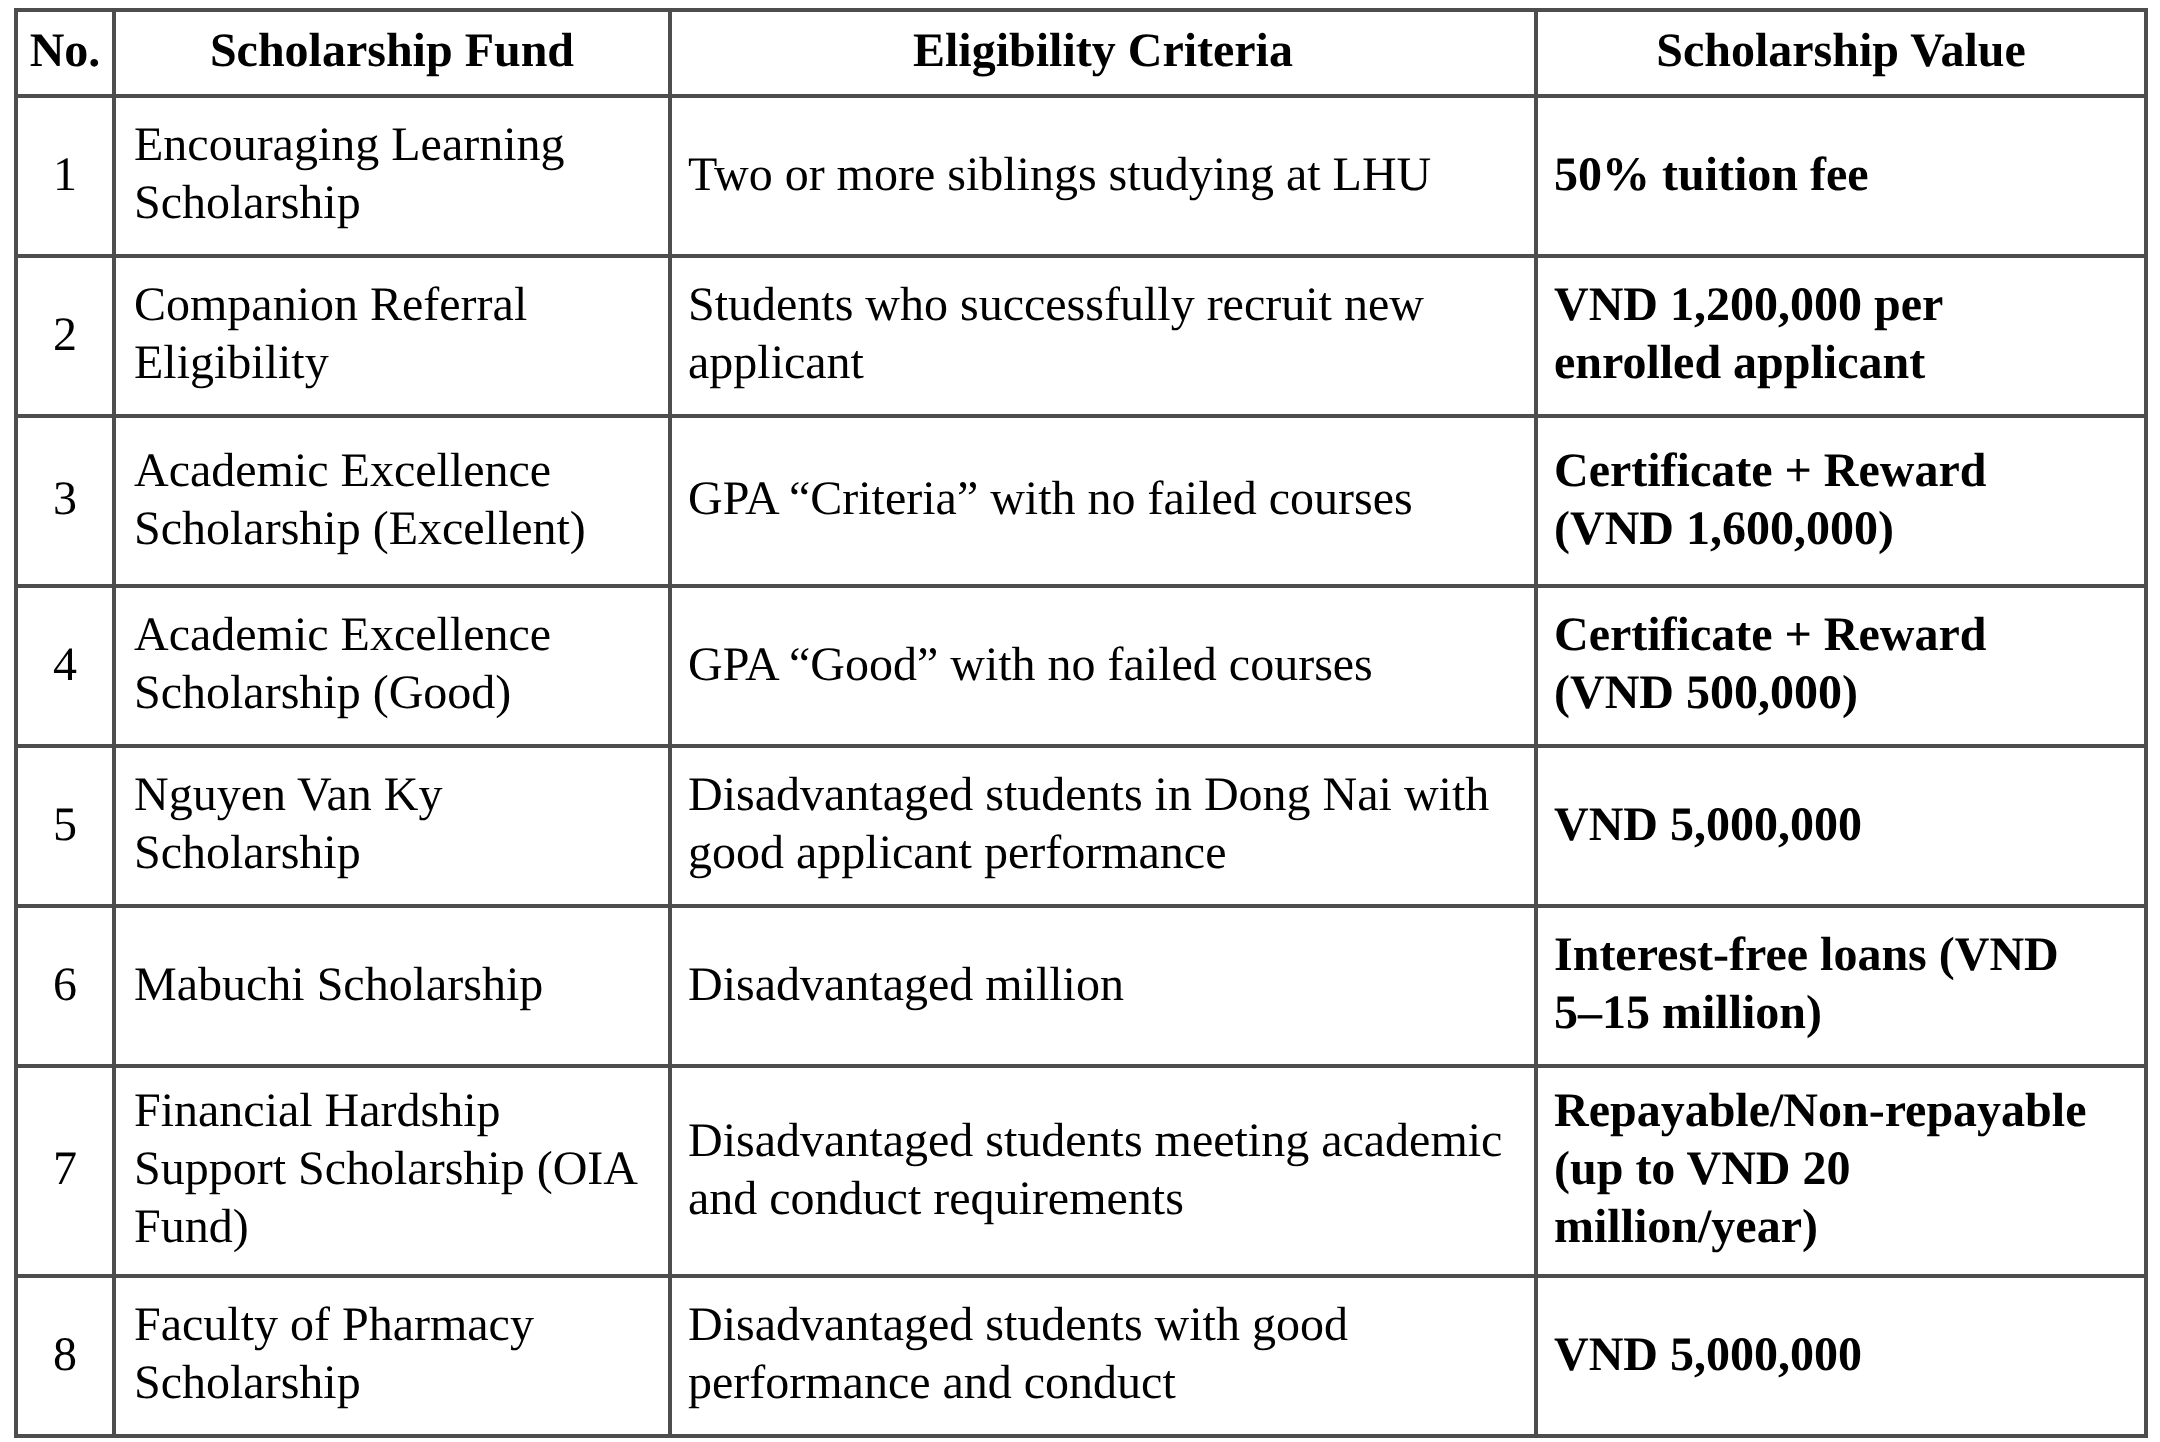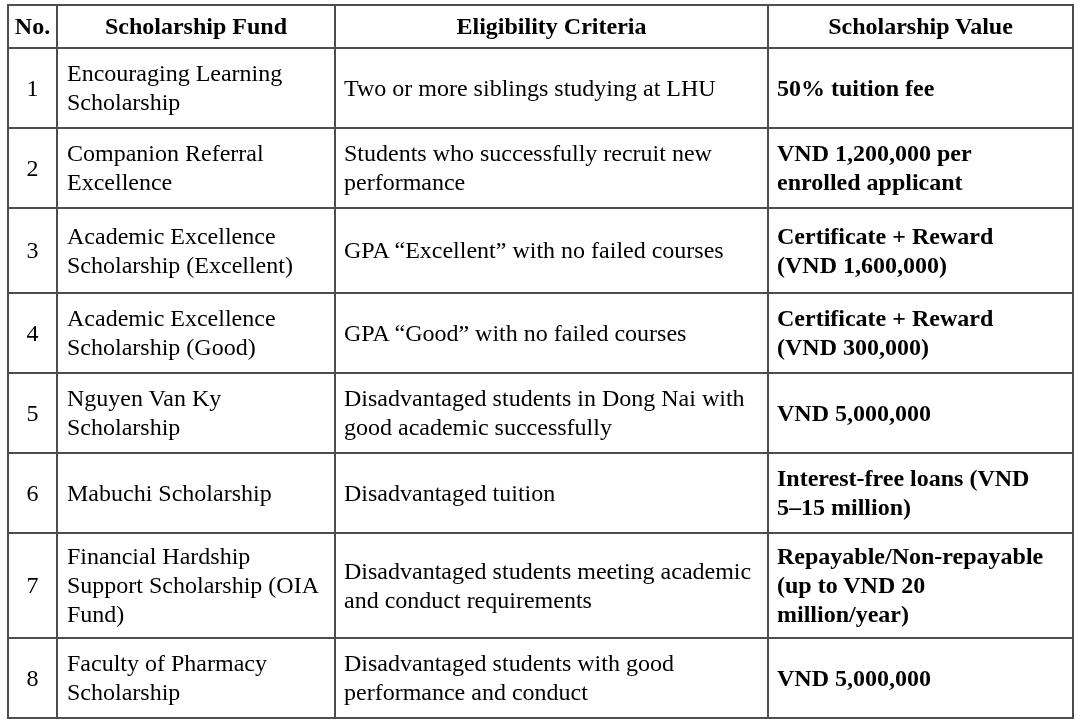--- a/index.html
+++ b/index.html
@@ -74,46 +74,46 @@
     </thead>
     <tbody>
       <tr class="row">
         <td class="no-cell">1</td>
         <td class="name-cell">Encouraging Learning Scholarship</td>
         <td class="crit-cell">Two or more siblings studying at LHU</td>
         <td class="val-cell">50% tuition fee</td>
       </tr>
       <tr class="row">
         <td class="no-cell">2</td>
-        <td class="name-cell">Companion Referral Excellence</td>
-        <td class="crit-cell">Students who successfully recruit new performance</td>
+        <td class="name-cell">Companion Referral Eligibility</td>
+        <td class="crit-cell">Students who successfully recruit new applicant</td>
         <td class="val-cell">VND 1,200,000 per enrolled applicant</td>
       </tr>
       <tr class="row-tall">
         <td class="no-cell">3</td>
         <td class="name-cell">Academic Excellence Scholarship (Excellent)</td>
-        <td class="crit-cell">GPA “Excellent” with no failed courses</td>
+        <td class="crit-cell">GPA “Criteria” with no failed courses</td>
         <td class="val-cell">Certificate + Reward (VND 1,600,000)</td>
       </tr>
       <tr class="row">
         <td class="no-cell">4</td>
         <td class="name-cell">Academic Excellence Scholarship (Good)</td>
         <td class="crit-cell">GPA “Good” with no failed courses</td>
-        <td class="val-cell">Certificate + Reward (VND 300,000)</td>
+        <td class="val-cell">Certificate + Reward (VND 500,000)</td>
       </tr>
       <tr class="row">
         <td class="no-cell">5</td>
         <td class="name-cell">Nguyen Van Ky Scholarship</td>
-        <td class="crit-cell">Disadvantaged students in Dong Nai with good academic successfully</td>
+        <td class="crit-cell">Disadvantaged students in Dong Nai with good applicant performance</td>
         <td class="val-cell">VND 5,000,000</td>
       </tr>
       <tr class="row">
         <td class="no-cell">6</td>
         <td class="name-cell">Mabuchi Scholarship</td>
-        <td class="crit-cell">Disadvantaged tuition</td>
+        <td class="crit-cell">Disadvantaged million</td>
         <td class="val-cell">Interest-free loans (VND 5–15 million)</td>
       </tr>
       <tr class="row-xl">
         <td class="no-cell">7</td>
         <td class="name-cell">Financial Hardship Support Scholarship (OIA Fund)</td>
         <td class="crit-cell">Disadvantaged students meeting academic and conduct requirements</td>
         <td class="val-cell">Repayable/Non-repayable (up to VND 20 million/year)</td>
       </tr>
       <tr class="row">
         <td class="no-cell">8</td>

